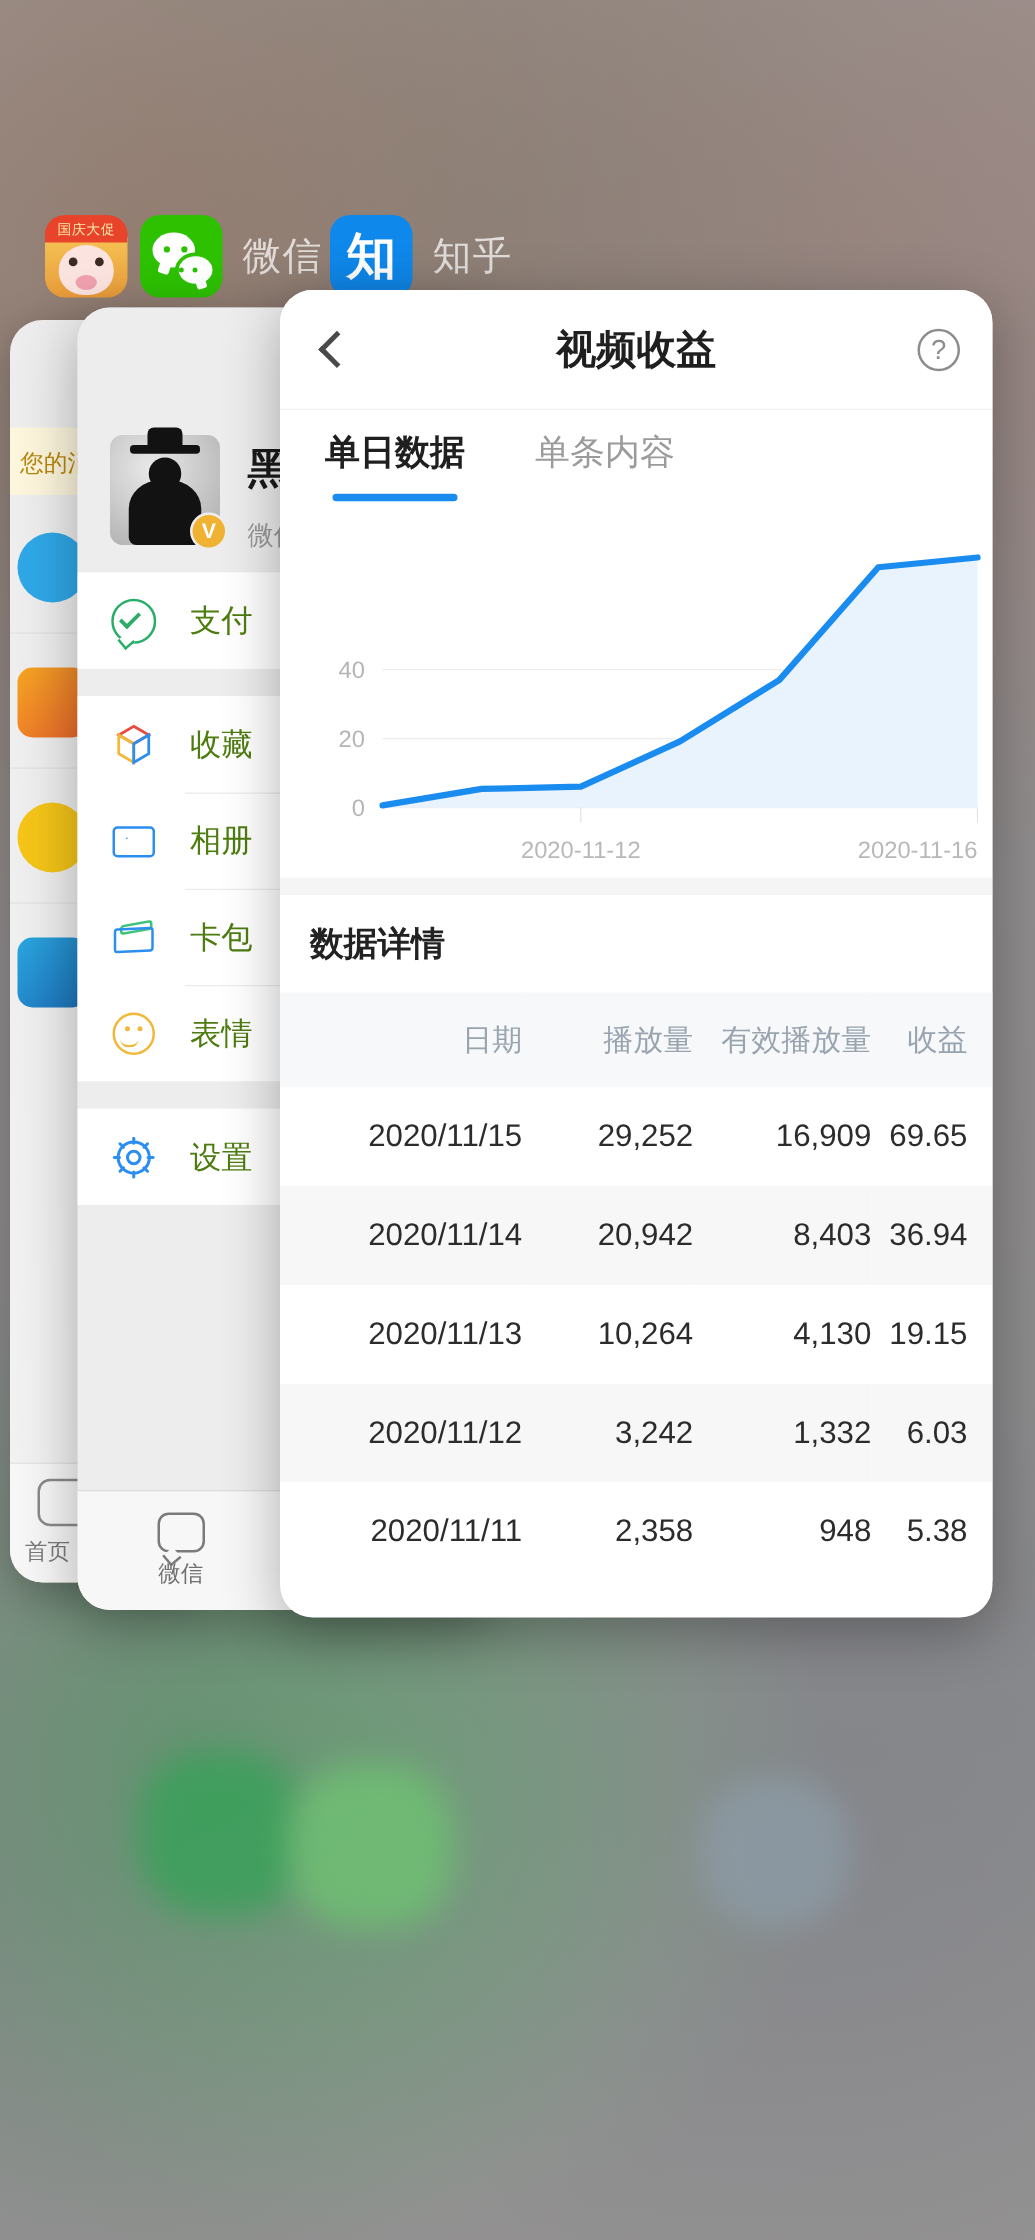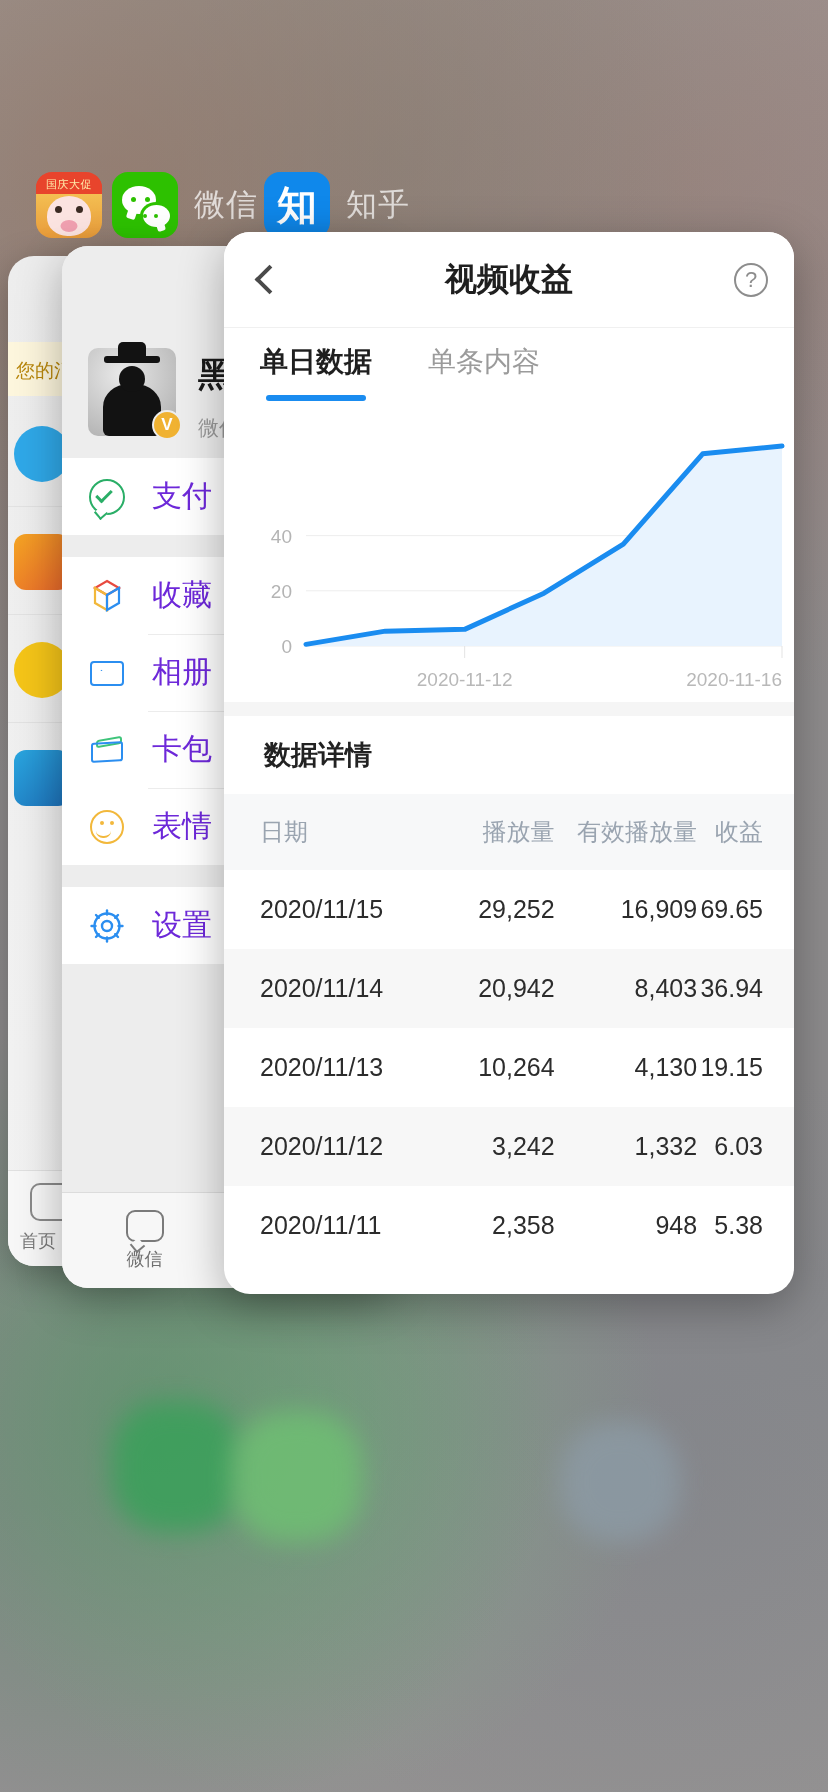--- a/index.html
+++ b/index.html
@@ -151,21 +151,21 @@
 
   .wx-group { background:#fff; }
   .wx-gap { height: 22px; background:#ededed; }
   .wx-item {
     height: 77px; display:flex; align-items:center; gap: 26px;
     padding-left: 26px; background:#fff; position:relative;
   }
   .wx-item + .wx-item:before {
     content:""; position:absolute; left: 86px; right: 0; top:0; height:1px; background:#ececec;
   }
-  .wx-item .lbl { font-size: 30px; color:#6d28d9; }
+  .wx-item .lbl { font-size: 25px; color:#4d7c0f; }
   .wx-icon { width: 38px; height: 38px; position:relative; flex: 0 0 38px; }
 
   .ic-pay .b {
     position:absolute; inset:1px; border:2.5px solid #2aae67; border-radius:50%;
   }
   .ic-pay .b:after {
     content:""; position:absolute; left:5px; bottom:-5px; width:8px; height:8px;
     background:#fff; border-right:2.5px solid #2aae67; border-bottom:2.5px solid #2aae67;
     transform: rotate(50deg);
   }
@@ -263,31 +263,31 @@
   }
 
   
   .chart-wrap { position: relative; height: 300px; background:#fff; padding: 20px 0 0 0; }
   .chart-svg { display:block; }
   .ylab { font-size: 19px; fill: #b4b4b4; font-family: "Liberation Sans", sans-serif; }
   .xlab { font-size: 19px; fill: #b8b8b8; font-family: "Liberation Sans", sans-serif; }
 
   .section-divider { height: 14px; background:#f5f5f5; }
   .section-title {
-    height: 78px; display:flex; align-items:center; padding-left: 40px;
+    height: 78px; display:flex; align-items:center; padding-left: 24px;
     font-size: 27px; font-weight:600; color:#222; background:#fff;
   }
 
   table.detail { width: 100%; border-collapse: collapse; background:#fff; }
   table.detail th {
     font-size: 24px; font-weight: 400; color:#9aa4b0; background:#f7f8f9;
     padding: 22px 0; text-align: right;
   }
-  table.detail th:first-child, table.detail td:first-child { text-align:left; padding-left: 36px; }
-  table.detail th:last-child, table.detail td:last-child { padding-right: 31px; }
+  table.detail th:first-child, table.detail td:first-child { text-align:right; padding-left: 16px; }
+  table.detail th:last-child, table.detail td:last-child { padding-right: 20px; }
   table.detail td {
     font-size: 25px; color:#2c2c2c; padding: 25px 0; text-align: right;
   }
   table.detail tbody tr:nth-child(even) { background:#f7f7f7; }
   table.detail tbody tr:nth-child(odd) { background:#fff; }
   .col-date { width: 34%; }
   .col-plays { width: 24%; }
   .col-valid { width: 25%; }
   .col-rev  { width: 17%; }
 

